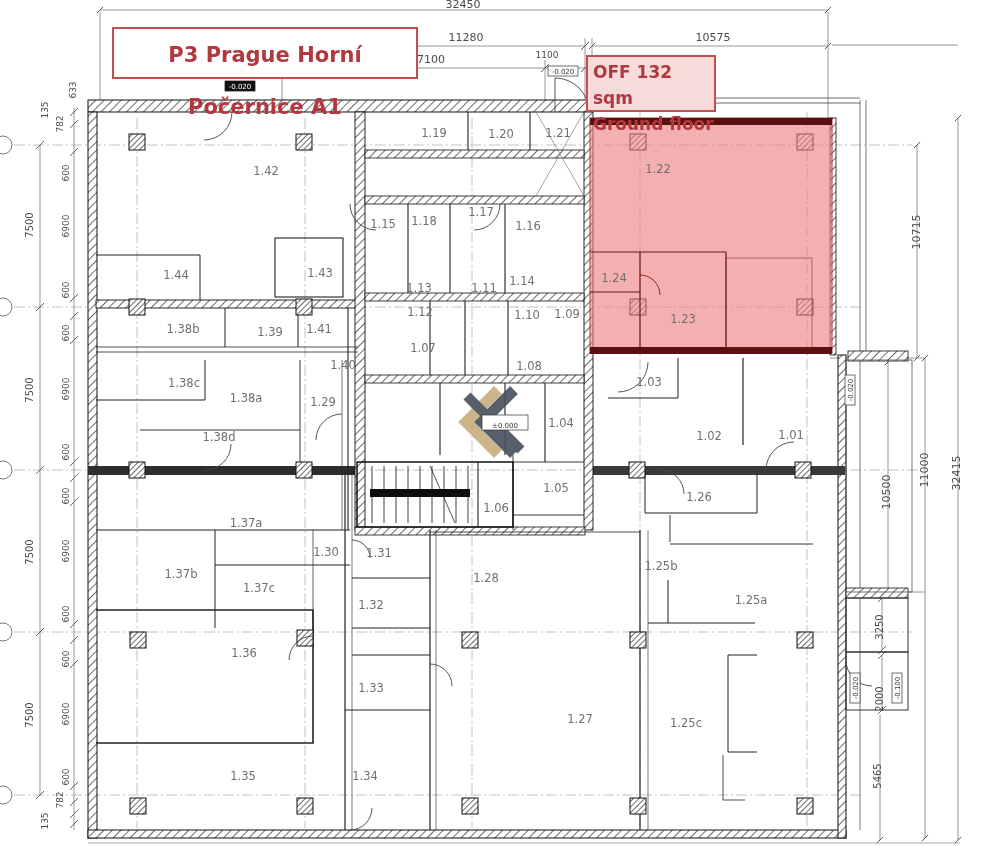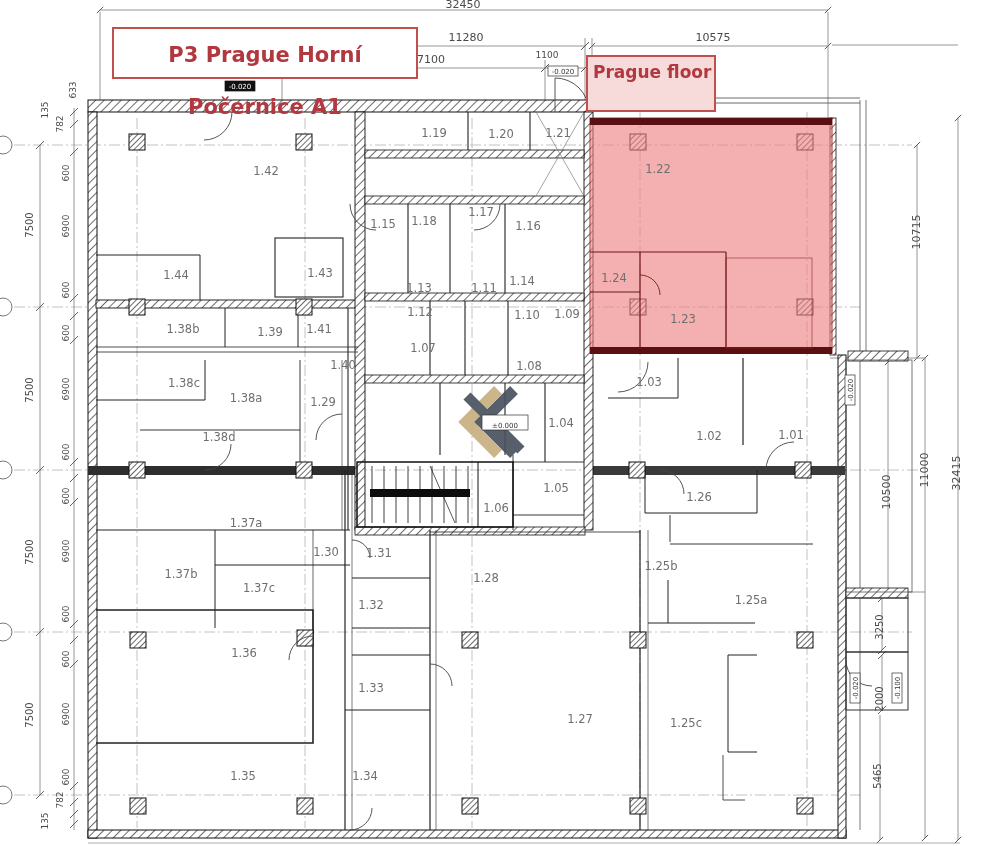--- a/index.html
+++ b/index.html
@@ -358,16 +358,17 @@
         <text x="858" y="688" class="level-label" font-size="7" fill="#333" transform="rotate(-90 858 688)">-0.020</text>
         <rect x="885" y="680" width="30" height="10" fill="#fff" stroke="#333" stroke-width="0.7" transform="rotate(-90 900 688)"></rect>
         <text x="900" y="688" class="level-label" font-size="7" fill="#333" transform="rotate(-90 900 688)">-0.100</text>
       </g>
 </svg>
 
 <div id="title-box" class="anno">
   <span>P3 Prague Horní Počernice A1</span>
 </div>
 <div id="off-box" class="anno">
-  <div>Prague floor</div>
+  <div>OFF 132 sqm</div>
+  <div>Ground floor</div>
 </div>
 
 </div>
 
 </body></html>

